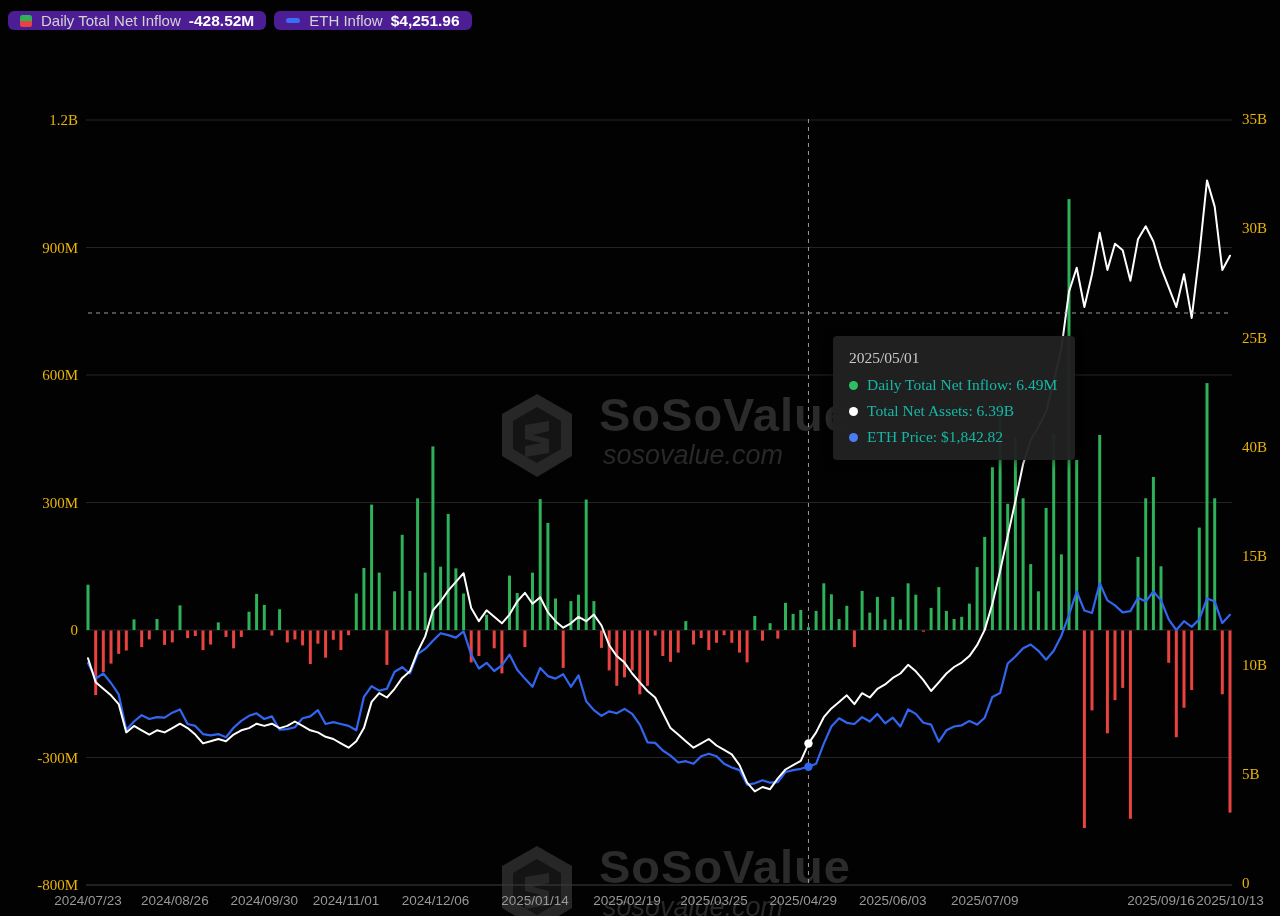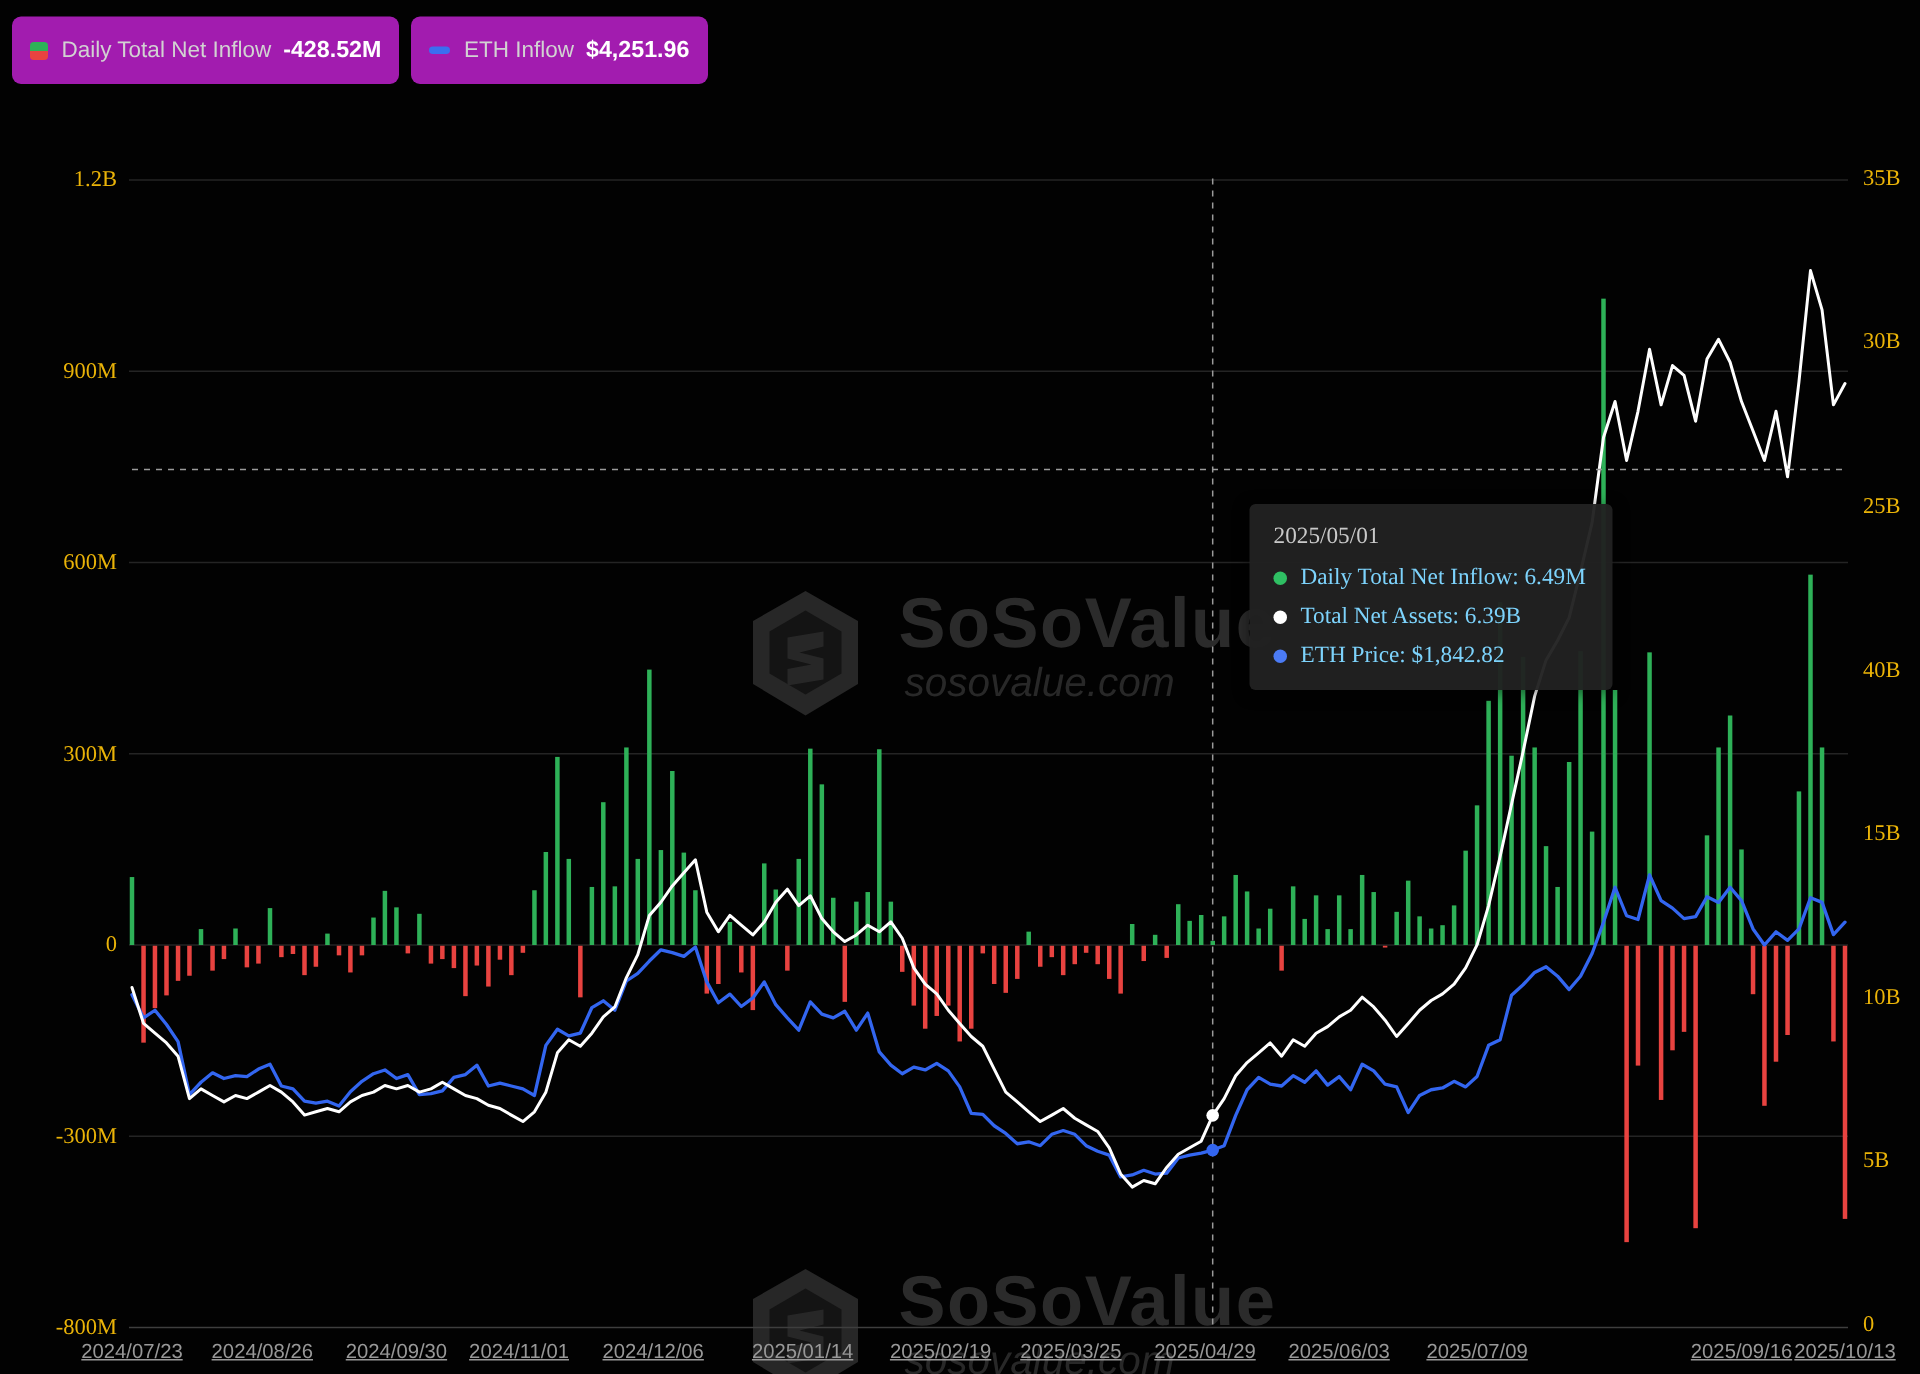--- a/index.html
+++ b/index.html
@@ -1,37 +1,37 @@
 <!DOCTYPE html>
 <html><head>
 <meta charset="utf-8">
 <style>
   html,body{margin:0;padding:0;background:#000;}
   .stage{position:relative;width:1280px;height:916px;background:#020202;overflow:hidden;
          font-family:"Liberation Sans",sans-serif;}
   
   .legend{position:absolute;left:8px;top:11px;display:flex;gap:8px;z-index:6;}
-  .pill{display:flex;align-items:center;height:45px;padding:0 12px;background:#a21caf;
+  .pill{display:flex;align-items:center;height:19px;padding:0 12px;background:#4c1d95;
         border-radius:6px;cursor:pointer;}
   .pill .lab{color:#d2d2d2;font-size:15px;margin-left:9px;white-space:nowrap;}
   .pill .val{color:#ffffff;font-size:15.5px;font-weight:bold;margin-left:8px;white-space:nowrap;}
   .ic-split{width:12px;height:12px;border-radius:2.5px;overflow:hidden;display:flex;flex-direction:column;}
   .ic-split .t{flex:1;}
   .ic-split .b{flex:1;}
   .ic-dash{width:14px;height:5px;border-radius:2.5px;}
   
   .ylab{position:absolute;font-family:"Liberation Serif",serif;font-size:15px;color:#eab308;z-index:3;}
   .ylab.left{width:60px;text-align:right;}
-  .xlab{position:absolute;font-size:13.5px;color:#989898;z-index:3;transform:translateX(-50%);white-space:nowrap;text-decoration:underline;}
+  .xlab{position:absolute;font-size:13.5px;color:#989898;z-index:3;transform:translateX(-50%);white-space:nowrap;}
   
   .tooltip{position:absolute;left:833px;top:336px;z-index:7;background:rgba(33,33,33,.96);
            border-radius:4px;padding:13px 18px 14px 16px;font-family:"Liberation Serif",serif;
            box-shadow:0 2px 10px rgba(0,0,0,.5);}
   .tooltip .tdate{color:#c9c9c9;font-size:15.5px;margin-bottom:9px;}
-  .tooltip .trow{display:flex;align-items:center;color:#7dd3fc;font-size:15.5px;margin-top:8px;white-space:nowrap;}
+  .tooltip .trow{display:flex;align-items:center;color:#14b8a6;font-size:15.5px;margin-top:8px;white-space:nowrap;}
   .tooltip .dot{width:9px;height:9px;border-radius:50%;margin-right:9px;flex:0 0 auto;}
   
   .wm{position:absolute;display:flex;align-items:flex-start;z-index:1;pointer-events:none;}
   .wm .wtxt{margin-left:22px;}
   .wm .brand{font-size:47px;font-weight:bold;color:#2b2b2b;letter-spacing:1px;line-height:1.0;}
   .wm .domain{font-size:27px;font-style:italic;color:#282828;margin-top:2px;margin-left:4px;}
   svg.chart{position:absolute;left:0;top:0;z-index:2;}
 </style>
 </head>
 <body>

